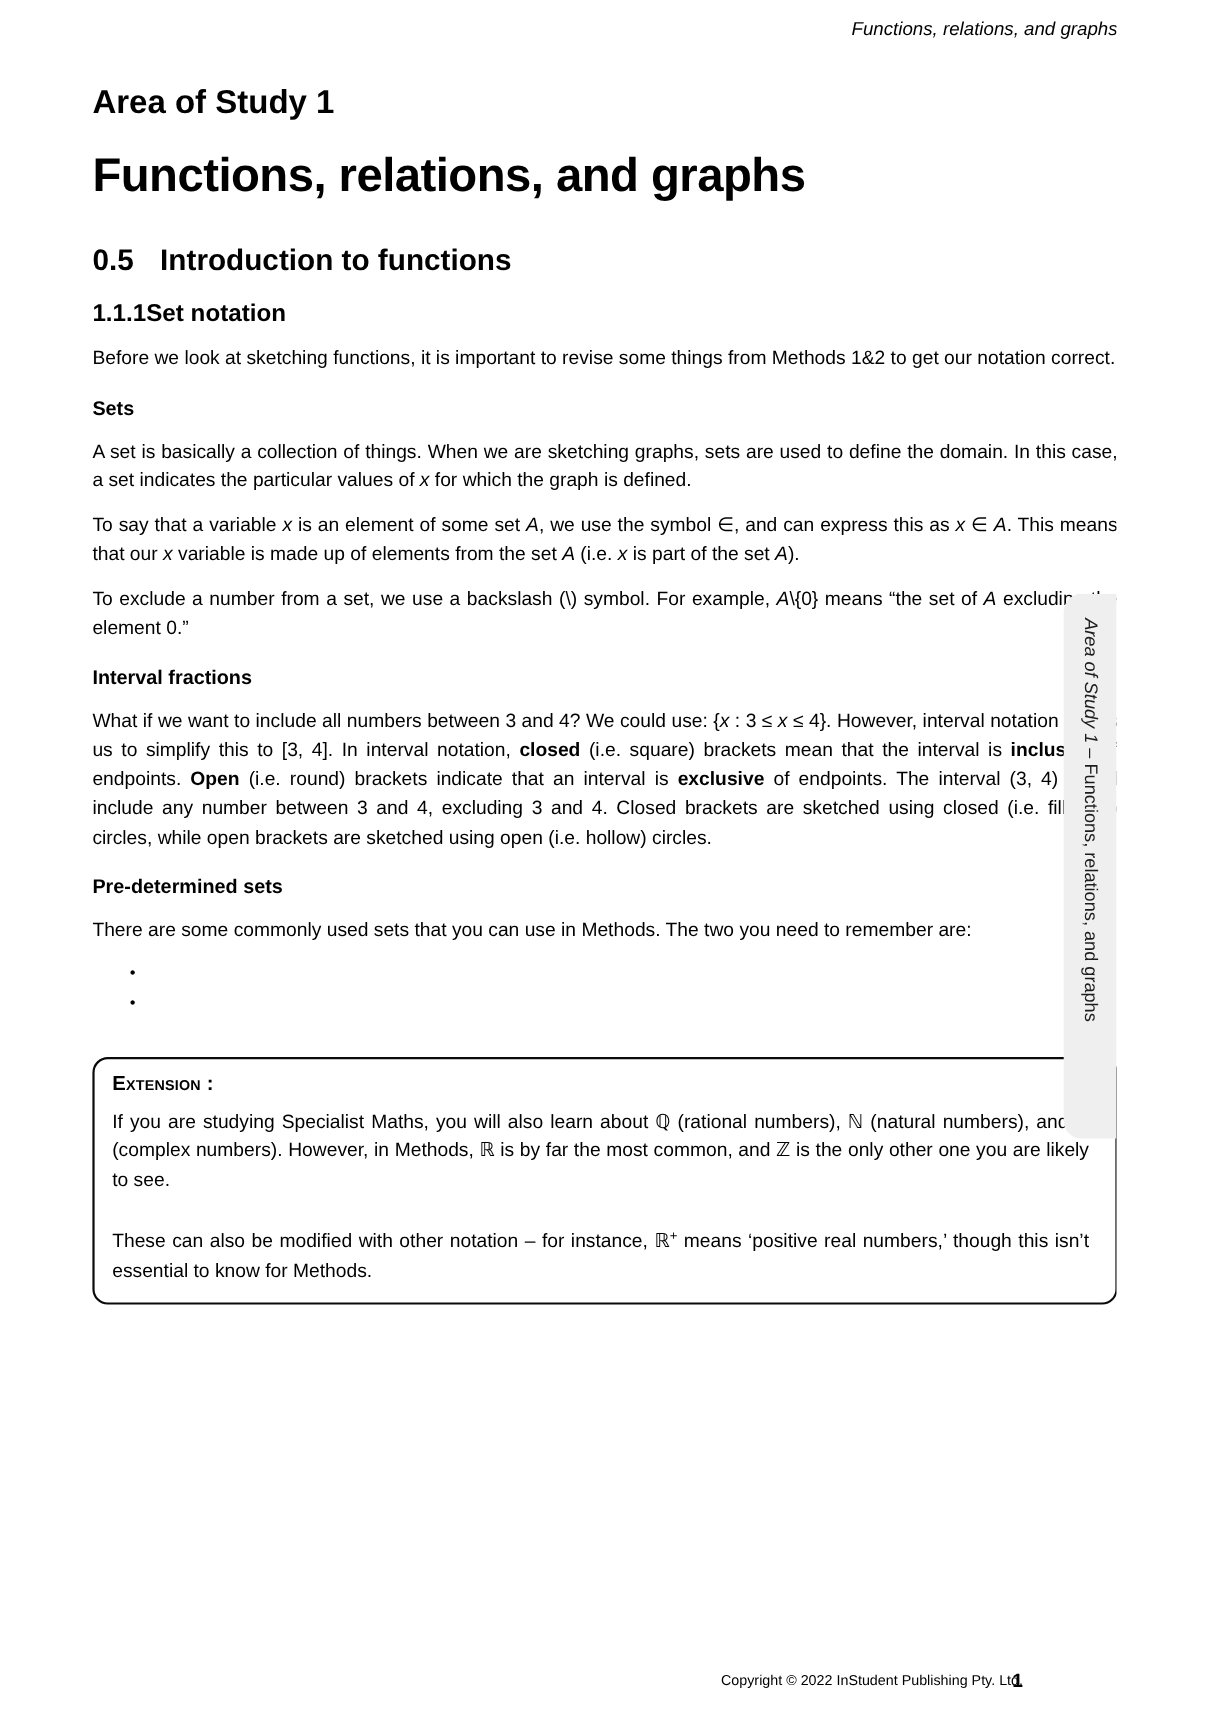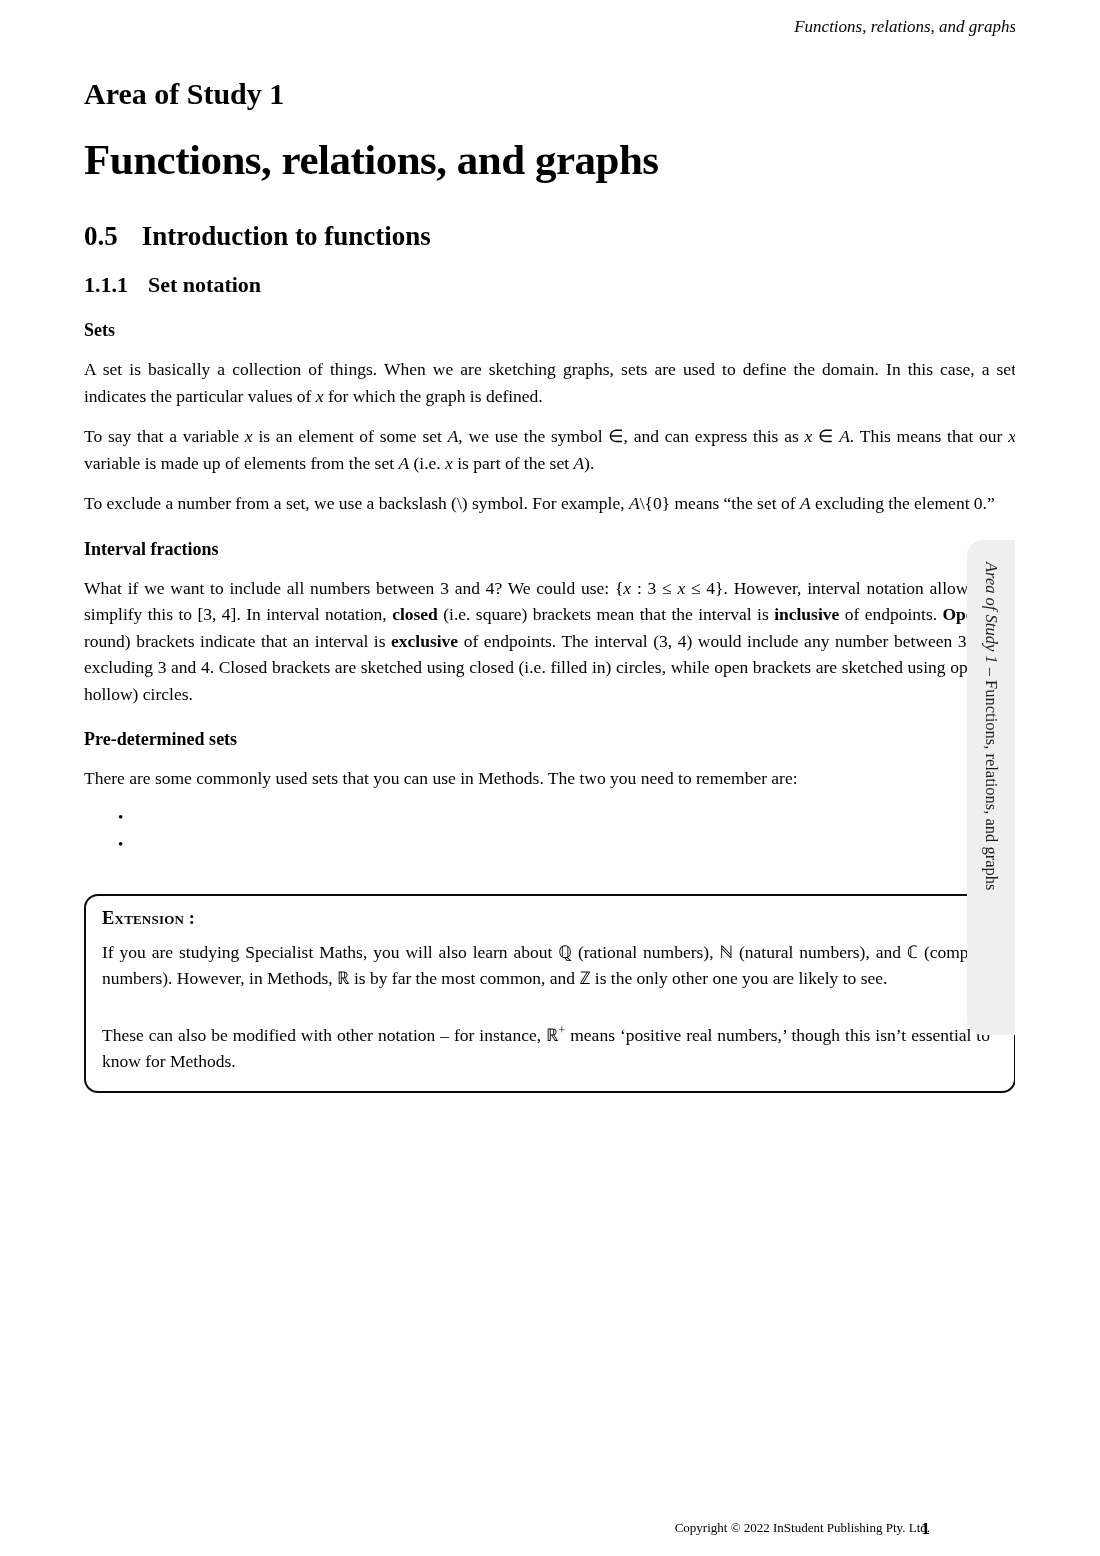--- a/index.html
+++ b/index.html
@@ -8,21 +8,20 @@
     width: 1100px; height: 1556px;
     background: #ffffff;
     color: #000000;
     font-family: "Liberation Sans", "DejaVu Sans", sans-serif;
   }
   .page {
     position: relative;
     width: 1015px; height: 1556px;
     overflow: hidden;
     background: #ffffff;
-    font-family: Liberation Serif, serif;
   }
   .content {
     position: absolute;
     left: 84px; top: 0;
     width: 932px;
   }
   .running-head {
     margin-top: 16px;
     text-align: right;
     font-style: italic;
@@ -48,21 +47,21 @@
     font-weight: bold;
     line-height: 31px;
   }
   .section-heading .num { display: inline-block; margin-right: 24px; }
   .subsection-heading {
     margin-top: 20px;
     font-size: 22px;
     font-weight: bold;
     line-height: 26px;
   }
-  .subsection-heading .num { display: inline-block; margin-right: 20px; }
+  .subsection-heading .num { display: inline-block; }
   p.body-par {
     margin: 14px 0 0 0;
     font-size: 17.5px;
     line-height: 26.5px;
     text-align: justify;
   }
   .minor-heading {
     margin-top: 21px;
     font-size: 18px;
     font-weight: bold;
@@ -147,20 +146,21 @@
     <div class="page-title">Functions, relations, and graphs</div>
 
     <div class="section-heading">
       <span class="num">0.5</span><span>Introduction to functions</span>
     </div>
 
     <div class="subsection-heading">
       <span class="num">1.1.1</span><span>Set notation</span>
     </div>
 
+    <p class="body-par">Before we look at sketching functions, it is important to revise some things from Methods 1&amp;2 to get our notation correct.</p>
 
     <div class="minor-heading">Sets</div>
 
     <p class="body-par">A set is basically a collection of things. When we are sketching graphs, sets are used to define the domain. In this case, a set indicates the particular values of <span class="run-i">x</span> for which the graph is defined.</p>
     <p class="body-par">To say that a variable <span class="run-i">x</span> is an element of some set <span class="run-i">A</span>, we use the symbol ∈, and can express this as <span class="run-i">x</span> ∈ <span class="run-i">A</span>. This means that our <span class="run-i">x</span> variable is made up of elements from the set <span class="run-i">A</span> (i.e. <span class="run-i">x</span> is part of the set <span class="run-i">A</span>).</p>
     <p class="body-par">To exclude a number from a set, we use a backslash (\) symbol. For example, <span class="run-i">A</span>\{0} means “the set of <span class="run-i">A</span> excluding the element 0.”</p>
 
     <div class="minor-heading">Interval fractions</div>
 
     <p class="body-par">What if we want to include all numbers between 3 and 4? We could use: {<span class="run-i">x</span> : 3 ≤ <span class="run-i">x</span> ≤ 4}. However, interval notation allows us to simplify this to [3, 4]. In interval notation, <span class="run-b">closed</span> (i.e. square) brackets mean that the interval is <span class="run-b">inclusive</span> of endpoints. <span class="run-b">Open</span> (i.e. round) brackets indicate that an interval is <span class="run-b">exclusive</span> of endpoints. The interval (3, 4) would include any number between 3 and 4, excluding 3 and 4. Closed brackets are sketched using closed (i.e. filled in) circles, while open brackets are sketched using open (i.e. hollow) circles.</p>

